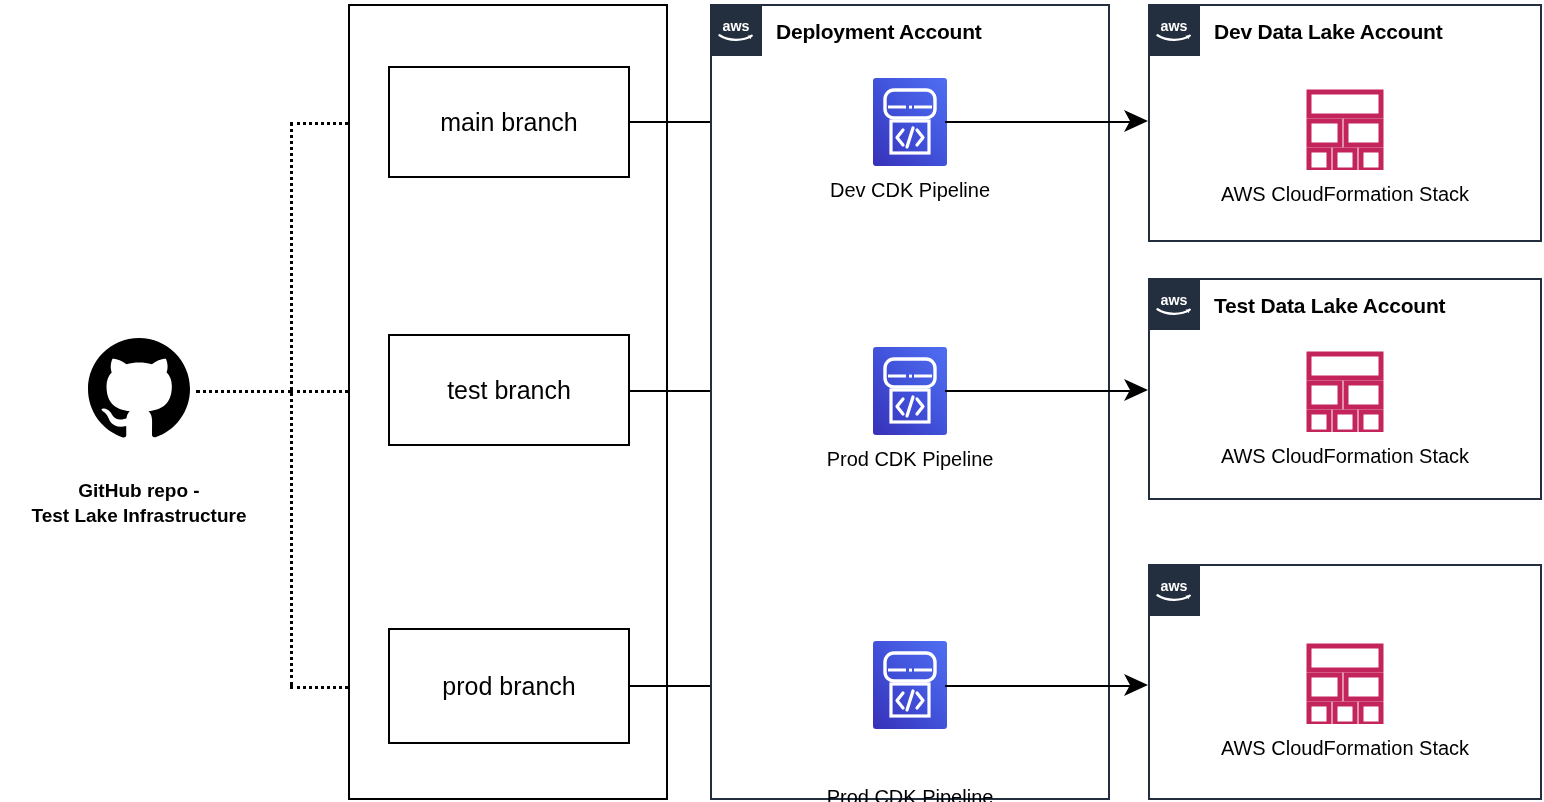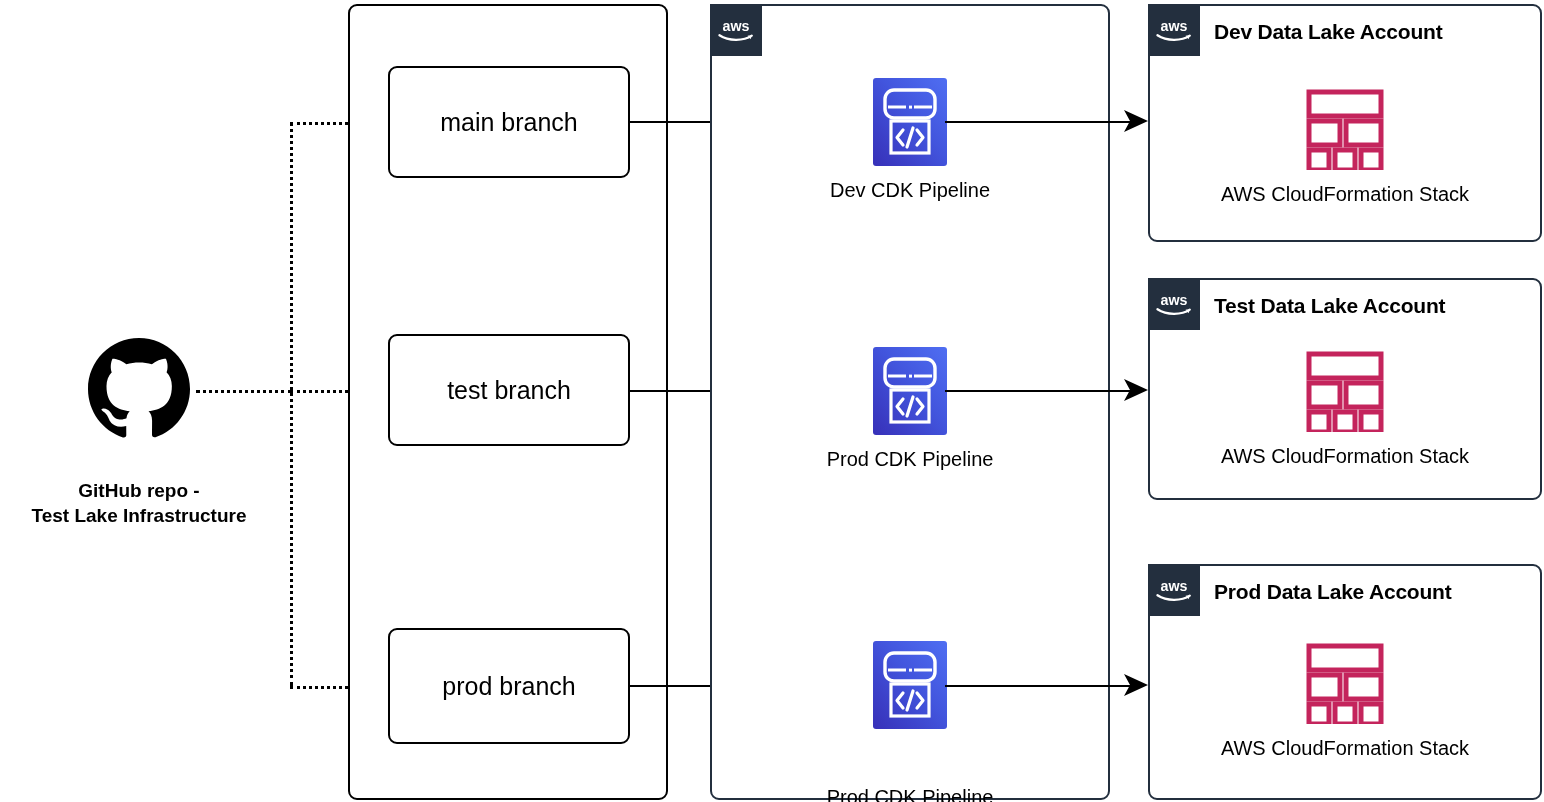--- a/index.html
+++ b/index.html
@@ -9,21 +9,21 @@
   }
   body {
     width: 1544px;
     height: 802px;
     position: relative;
     font-family: "Liberation Sans", sans-serif;
     overflow: hidden;
   }
 
   
-  .abs { position: absolute; box-sizing: border-box; border-radius: 9px; }
+  .abs { position: absolute; box-sizing: border-box; }
 
   
   .container-box {
     border: 2.5px solid #000000;
     background: #ffffff;
   }
 
   
   .account-box {
     border: 2.5px solid #232f3e;
@@ -195,20 +195,21 @@
 </div>
 
 <div class="abs account-box" style="left:710px; top:4px; width:400px; height:796px;">
   <div class="aws-badge">
     <svg width="42" height="30" viewBox="0 0 56 36">
       <text x="28" y="19" text-anchor="middle" font-family="'Liberation Sans', sans-serif" font-size="19" font-weight="bold" fill="#ffffff">aws</text>
       <path d="M6 25 C18 33, 38 33, 49 25.5" stroke="#ffffff" stroke-width="3.1" fill="none" stroke-linecap="round"></path>
       <path d="M49 25.5 L43.5 25.2 L47.5 30.2 Z" fill="#ffffff"></path>
     </svg>
   </div>
+  <div class="account-title">Deployment Account</div>
 </div>
 
 <div class="icon-stack" style="left:770px; top:78px; width:280px;">
   <svg width="74" height="88" viewBox="0 0 74 88">
     <rect x="0" y="0" width="74" height="88" rx="3" fill="url(#cdkGrad)"></rect>
     <rect x="12" y="12" width="50" height="28" rx="9" fill="none" stroke="#ffffff" stroke-width="3.4"></rect>
     <line x1="15" y1="29" x2="33" y2="29" stroke="#ffffff" stroke-width="3"></line>
     <line x1="41" y1="29" x2="59" y2="29" stroke="#ffffff" stroke-width="3"></line>
     <rect x="36" y="27.6" width="3" height="3" fill="#ffffff"></rect>
     <rect x="18" y="43" width="38" height="32" fill="none" stroke="#ffffff" stroke-width="3.2"></rect>
@@ -314,21 +315,20 @@
 </div>
 
 <div class="abs account-box" style="left:1148px; top:564px; width:394px; height:236px;">
   <div class="aws-badge">
     <svg width="42" height="30" viewBox="0 0 56 36">
       <text x="28" y="19" text-anchor="middle" font-family="'Liberation Sans', sans-serif" font-size="19" font-weight="bold" fill="#ffffff">aws</text>
       <path d="M6 25 C18 33, 38 33, 49 25.5" stroke="#ffffff" stroke-width="3.1" fill="none" stroke-linecap="round"></path>
       <path d="M49 25.5 L43.5 25.2 L47.5 30.2 Z" fill="#ffffff"></path>
     </svg>
   </div>
-  <div class="account-title">Prod Data Lake Account</div>
 </div>
 <div class="icon-stack" style="left:1205px; top:642px; width:280px;">
   <svg width="82" height="82" viewBox="0 0 82 82">
     <rect x="5" y="4" width="72" height="24" fill="none" stroke="#C4245C" stroke-width="5"></rect>
     <rect x="5" y="33" width="31" height="24" fill="none" stroke="#C4245C" stroke-width="5"></rect>
     <rect x="42" y="33" width="35" height="24" fill="none" stroke="#C4245C" stroke-width="5"></rect>
     <rect x="5" y="62" width="20" height="20" fill="none" stroke="#C4245C" stroke-width="5"></rect>
     <rect x="31" y="62" width="20" height="20" fill="none" stroke="#C4245C" stroke-width="5"></rect>
     <rect x="57" y="62" width="20" height="20" fill="none" stroke="#C4245C" stroke-width="5"></rect>
   </svg>

